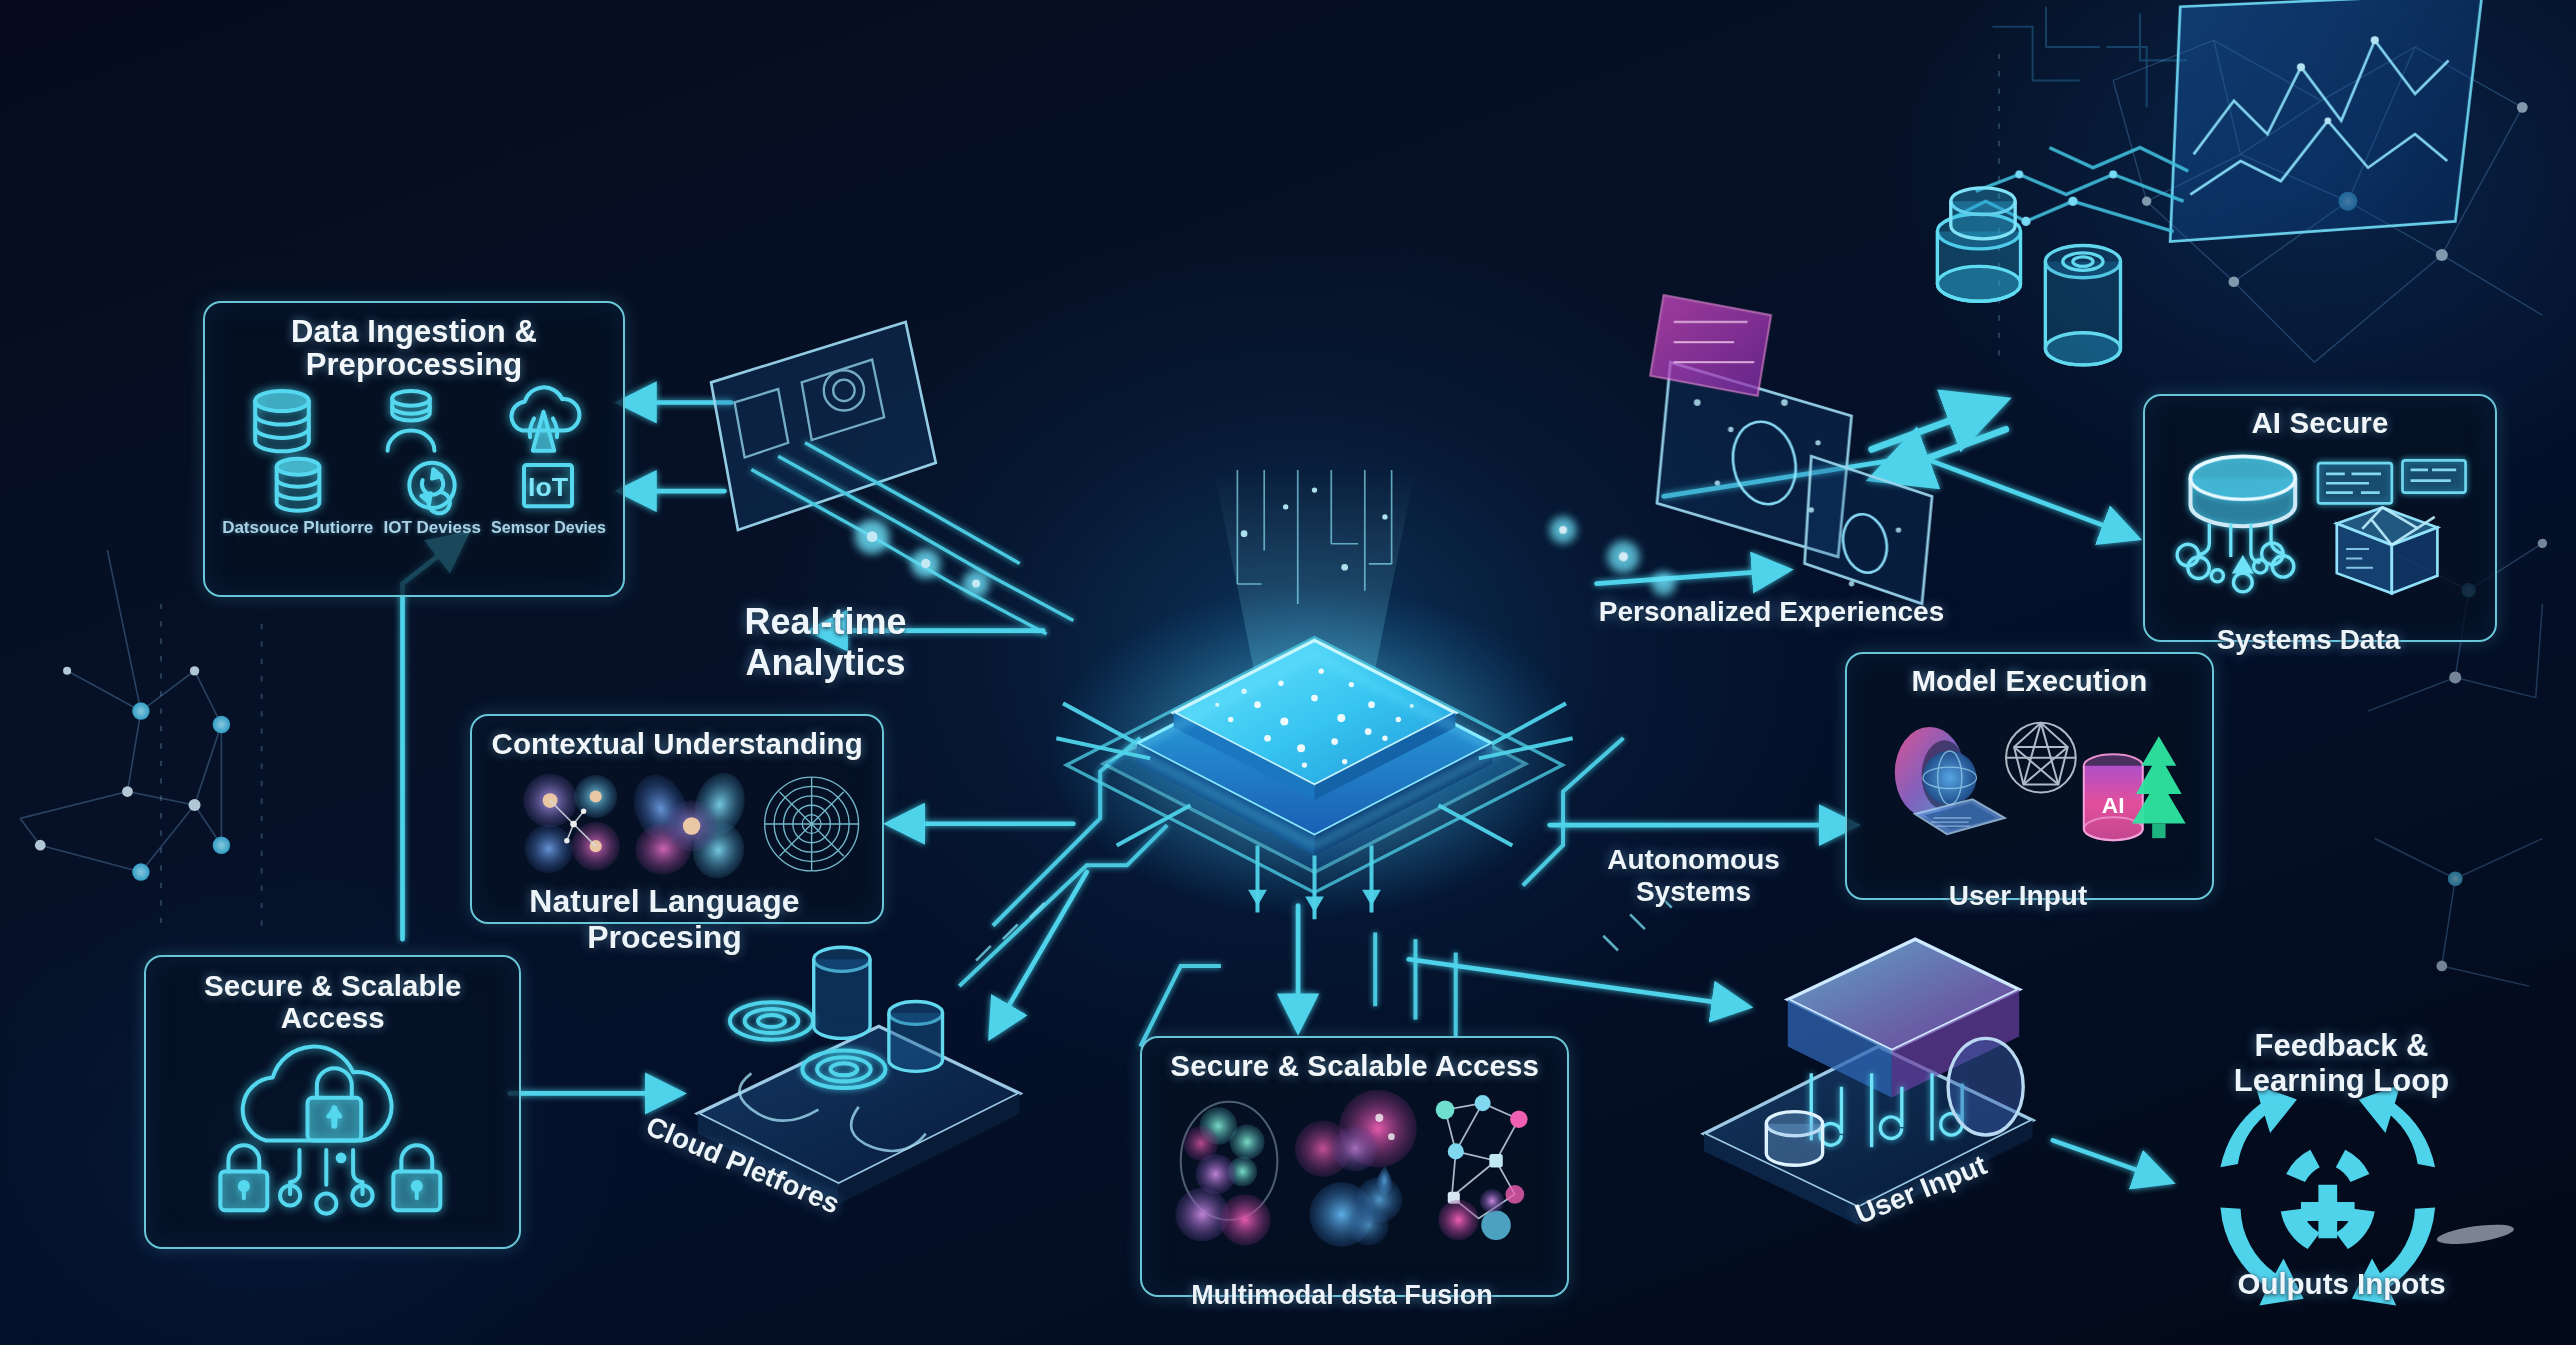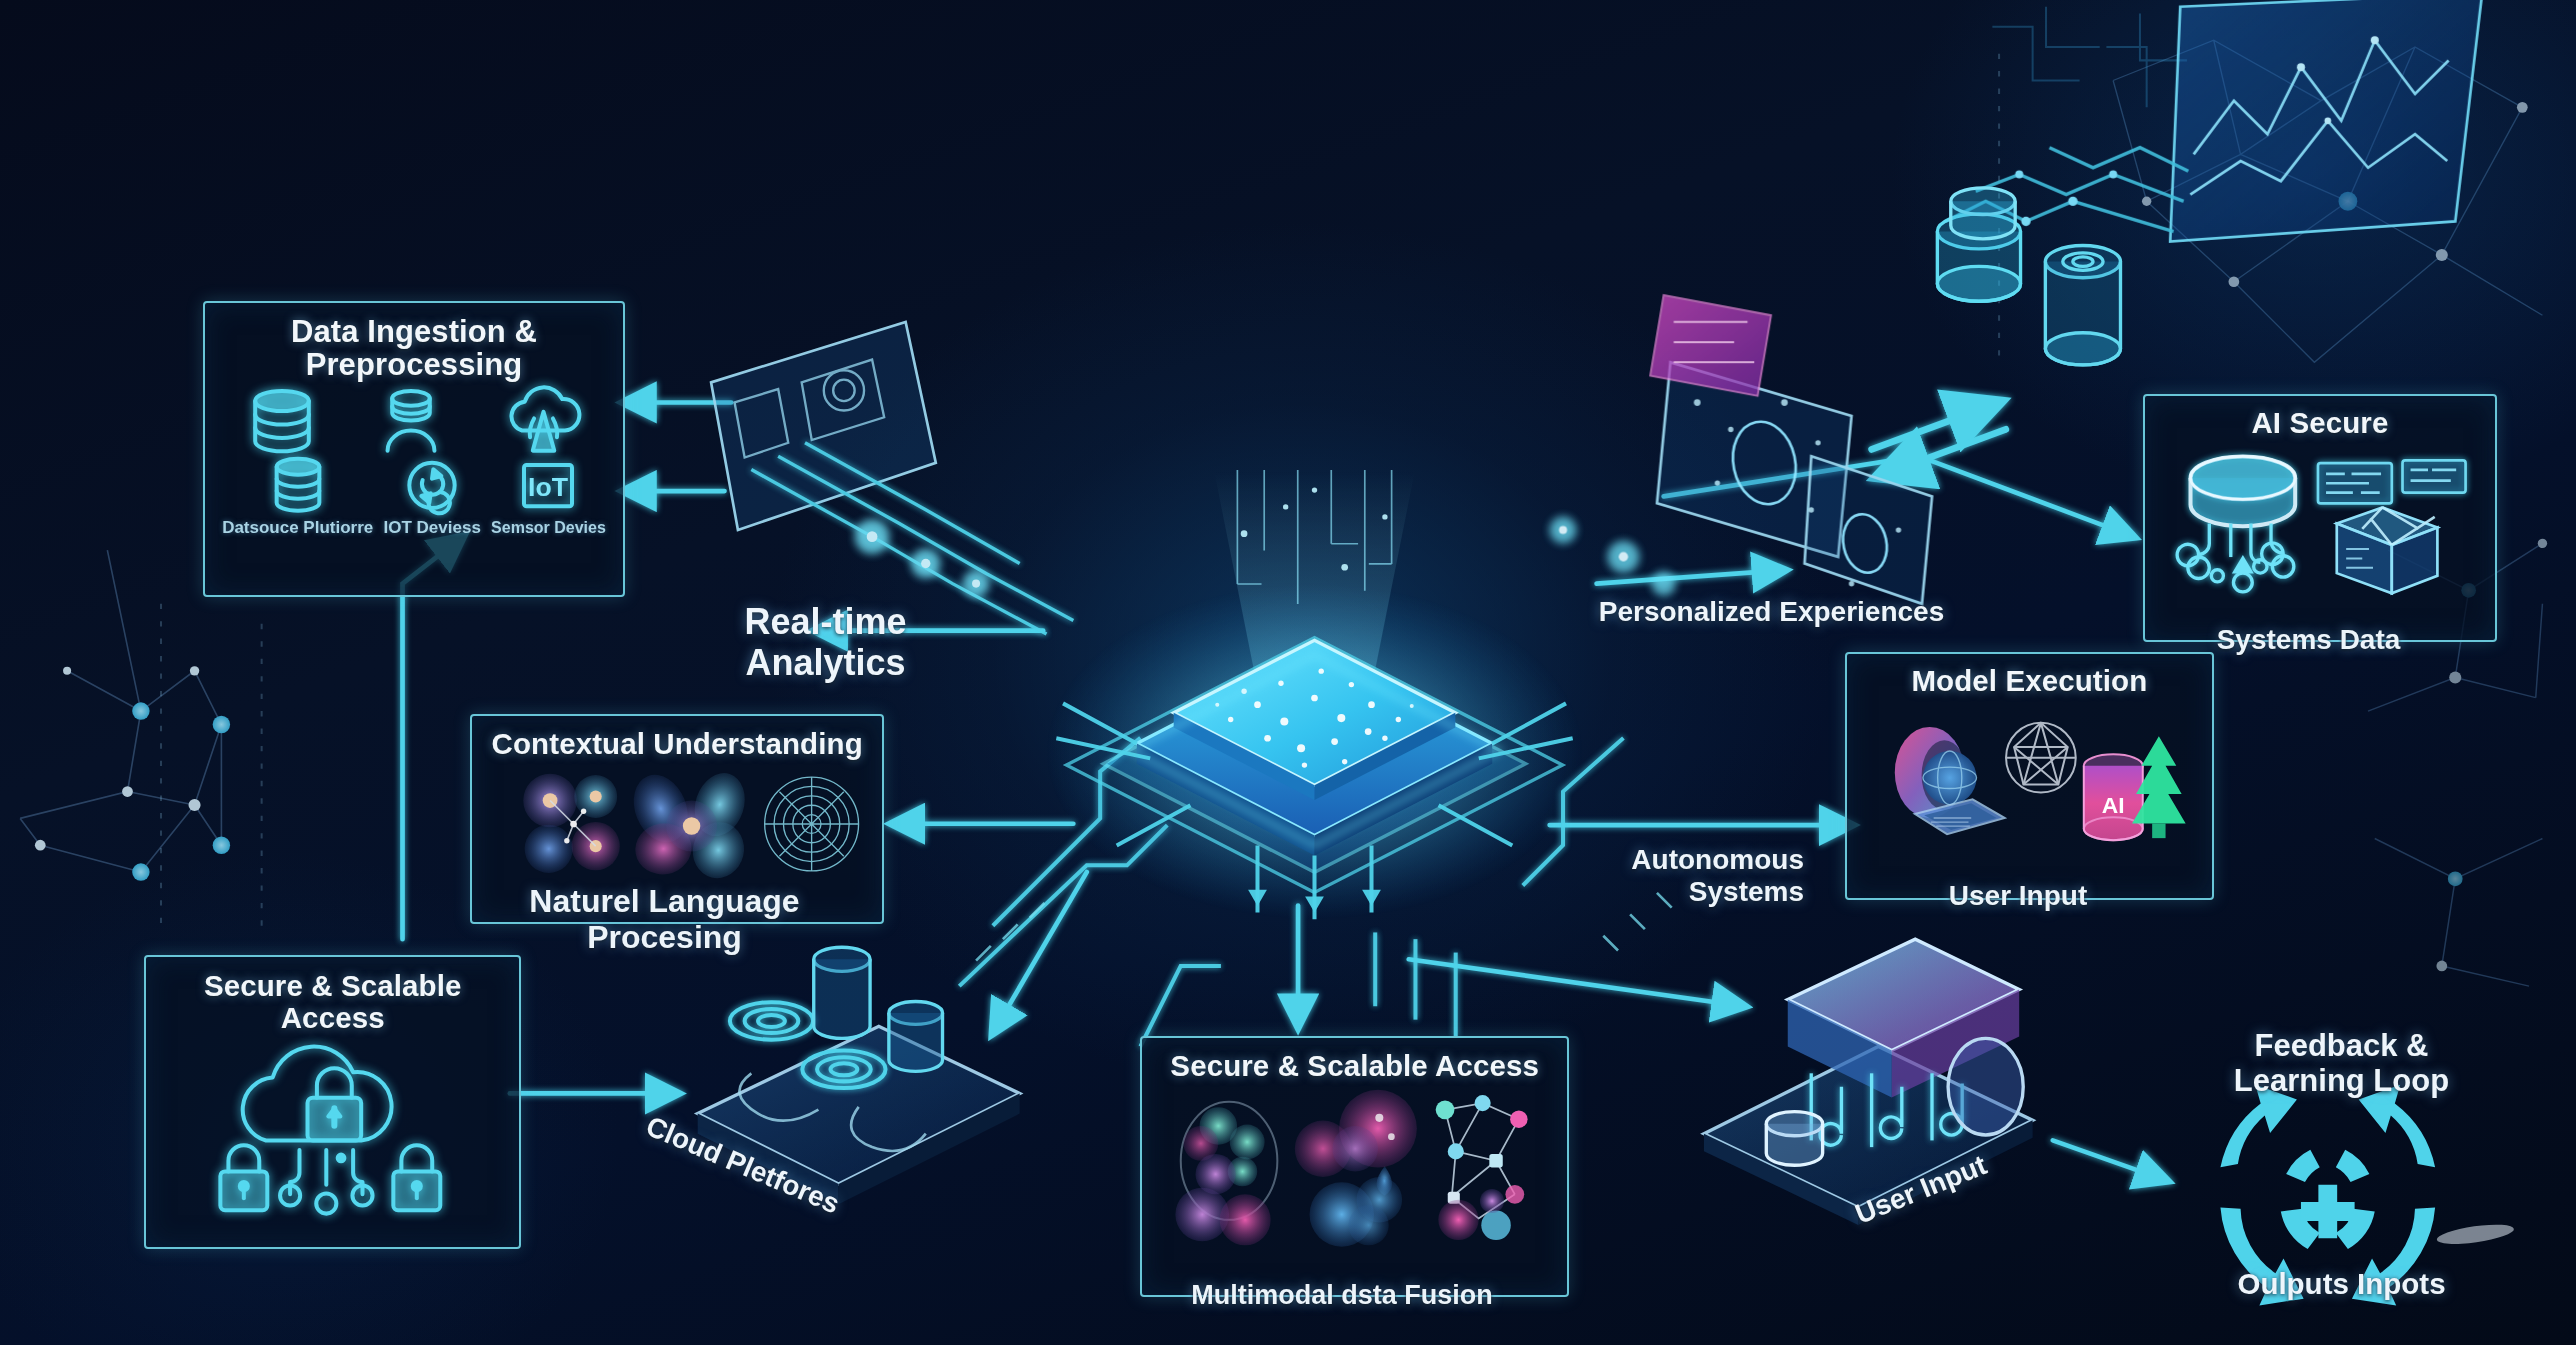--- a/index.html
+++ b/index.html
@@ -8,21 +8,21 @@
     position:relative;width:2576px;height:1345px;overflow:hidden;
     background:
       radial-gradient(ellipse 738px 604px at 1301px 657px, rgba(18,78,128,.55) 0%, rgba(10,40,76,.30) 42%, rgba(5,16,36,0) 72%),
       radial-gradient(ellipse 604px 470px at 2314px 174px, rgba(12,58,110,.45) 0%, rgba(6,22,48,0) 70%),
       radial-gradient(ellipse 470px 402px at 282px 1140px, rgba(9,40,80,.30) 0%, rgba(5,16,36,0) 72%),
       linear-gradient(160deg,#050b1c 0%,#061127 35%,#04102a 60%,#030a18 100%);
   }
   .lyr{position:absolute;inset:0;pointer-events:none;}
   
   .panel{
-    position:absolute;border:2px solid #69c6d8;border-radius:4px;
+    position:absolute;border:2px solid #69c6d8;border-radius:18px;
     background:rgba(6,16,34,.72);
     box-shadow:0 0 17.4px rgba(90,205,230,.22), inset 0 0 27px rgba(10,40,70,.6);
     display:flex;flex-direction:column;align-items:center;
     backdrop-filter:blur(0.7px);
   }
   .panel .ptitle{
     color:#f2f7fb;font-weight:bold;letter-spacing:0.1px;text-align:center;
     text-shadow:0 0 9.4px rgba(140,210,255,.55),0 1.3px 2.7px rgba(0,0,0,.85);
     line-height:1.06;
   }
@@ -792,21 +792,21 @@
         <path d="M30 130 h20 v22 h-20 Z" fill="#1fbd86"></path>
       </g>
     </svg>
   </div>
   <div class="caption" style="left:1845px;top:880px;width:346px;font-size:28px;">User Input</div>
 
   <div class="flabel" style="left:678px;top:601px;width:295px;font-size:36px;">Real-time Analytics</div>
 
   <div class="flabel" style="left:1597px;top:596px;width:349px;font-size:28px;">Personalized Experiences</div>
 
-  <div class="flabel" style="left:1583px;top:844px;width:221px;font-size:28px;text-align:right;">Autonomous
+  <div class="flabel" style="left:1583px;top:844px;width:221px;font-size:28px;text-align:center;">Autonomous
 Systems</div>
 
   <div class="flabel" style="left:644px;top:1106px;width:228px;font-size:28px;transform:rotate(23deg);transform-origin:left top;">Cloud Pletfores</div>
 
   <div class="flabel" style="left:1851px;top:1201px;width:201px;font-size:28px;transform:rotate(-22deg);transform-origin:left top;text-align:left;">User Input</div>
 
   <div class="flabel" style="left:2187px;top:1028px;width:309px;font-size:31px;">Feedback &amp;
 Learning Loop</div>
 
   <div class="flabel" style="left:2187px;top:1267px;width:309px;font-size:29.5px;">Oulputs Inpots</div>

